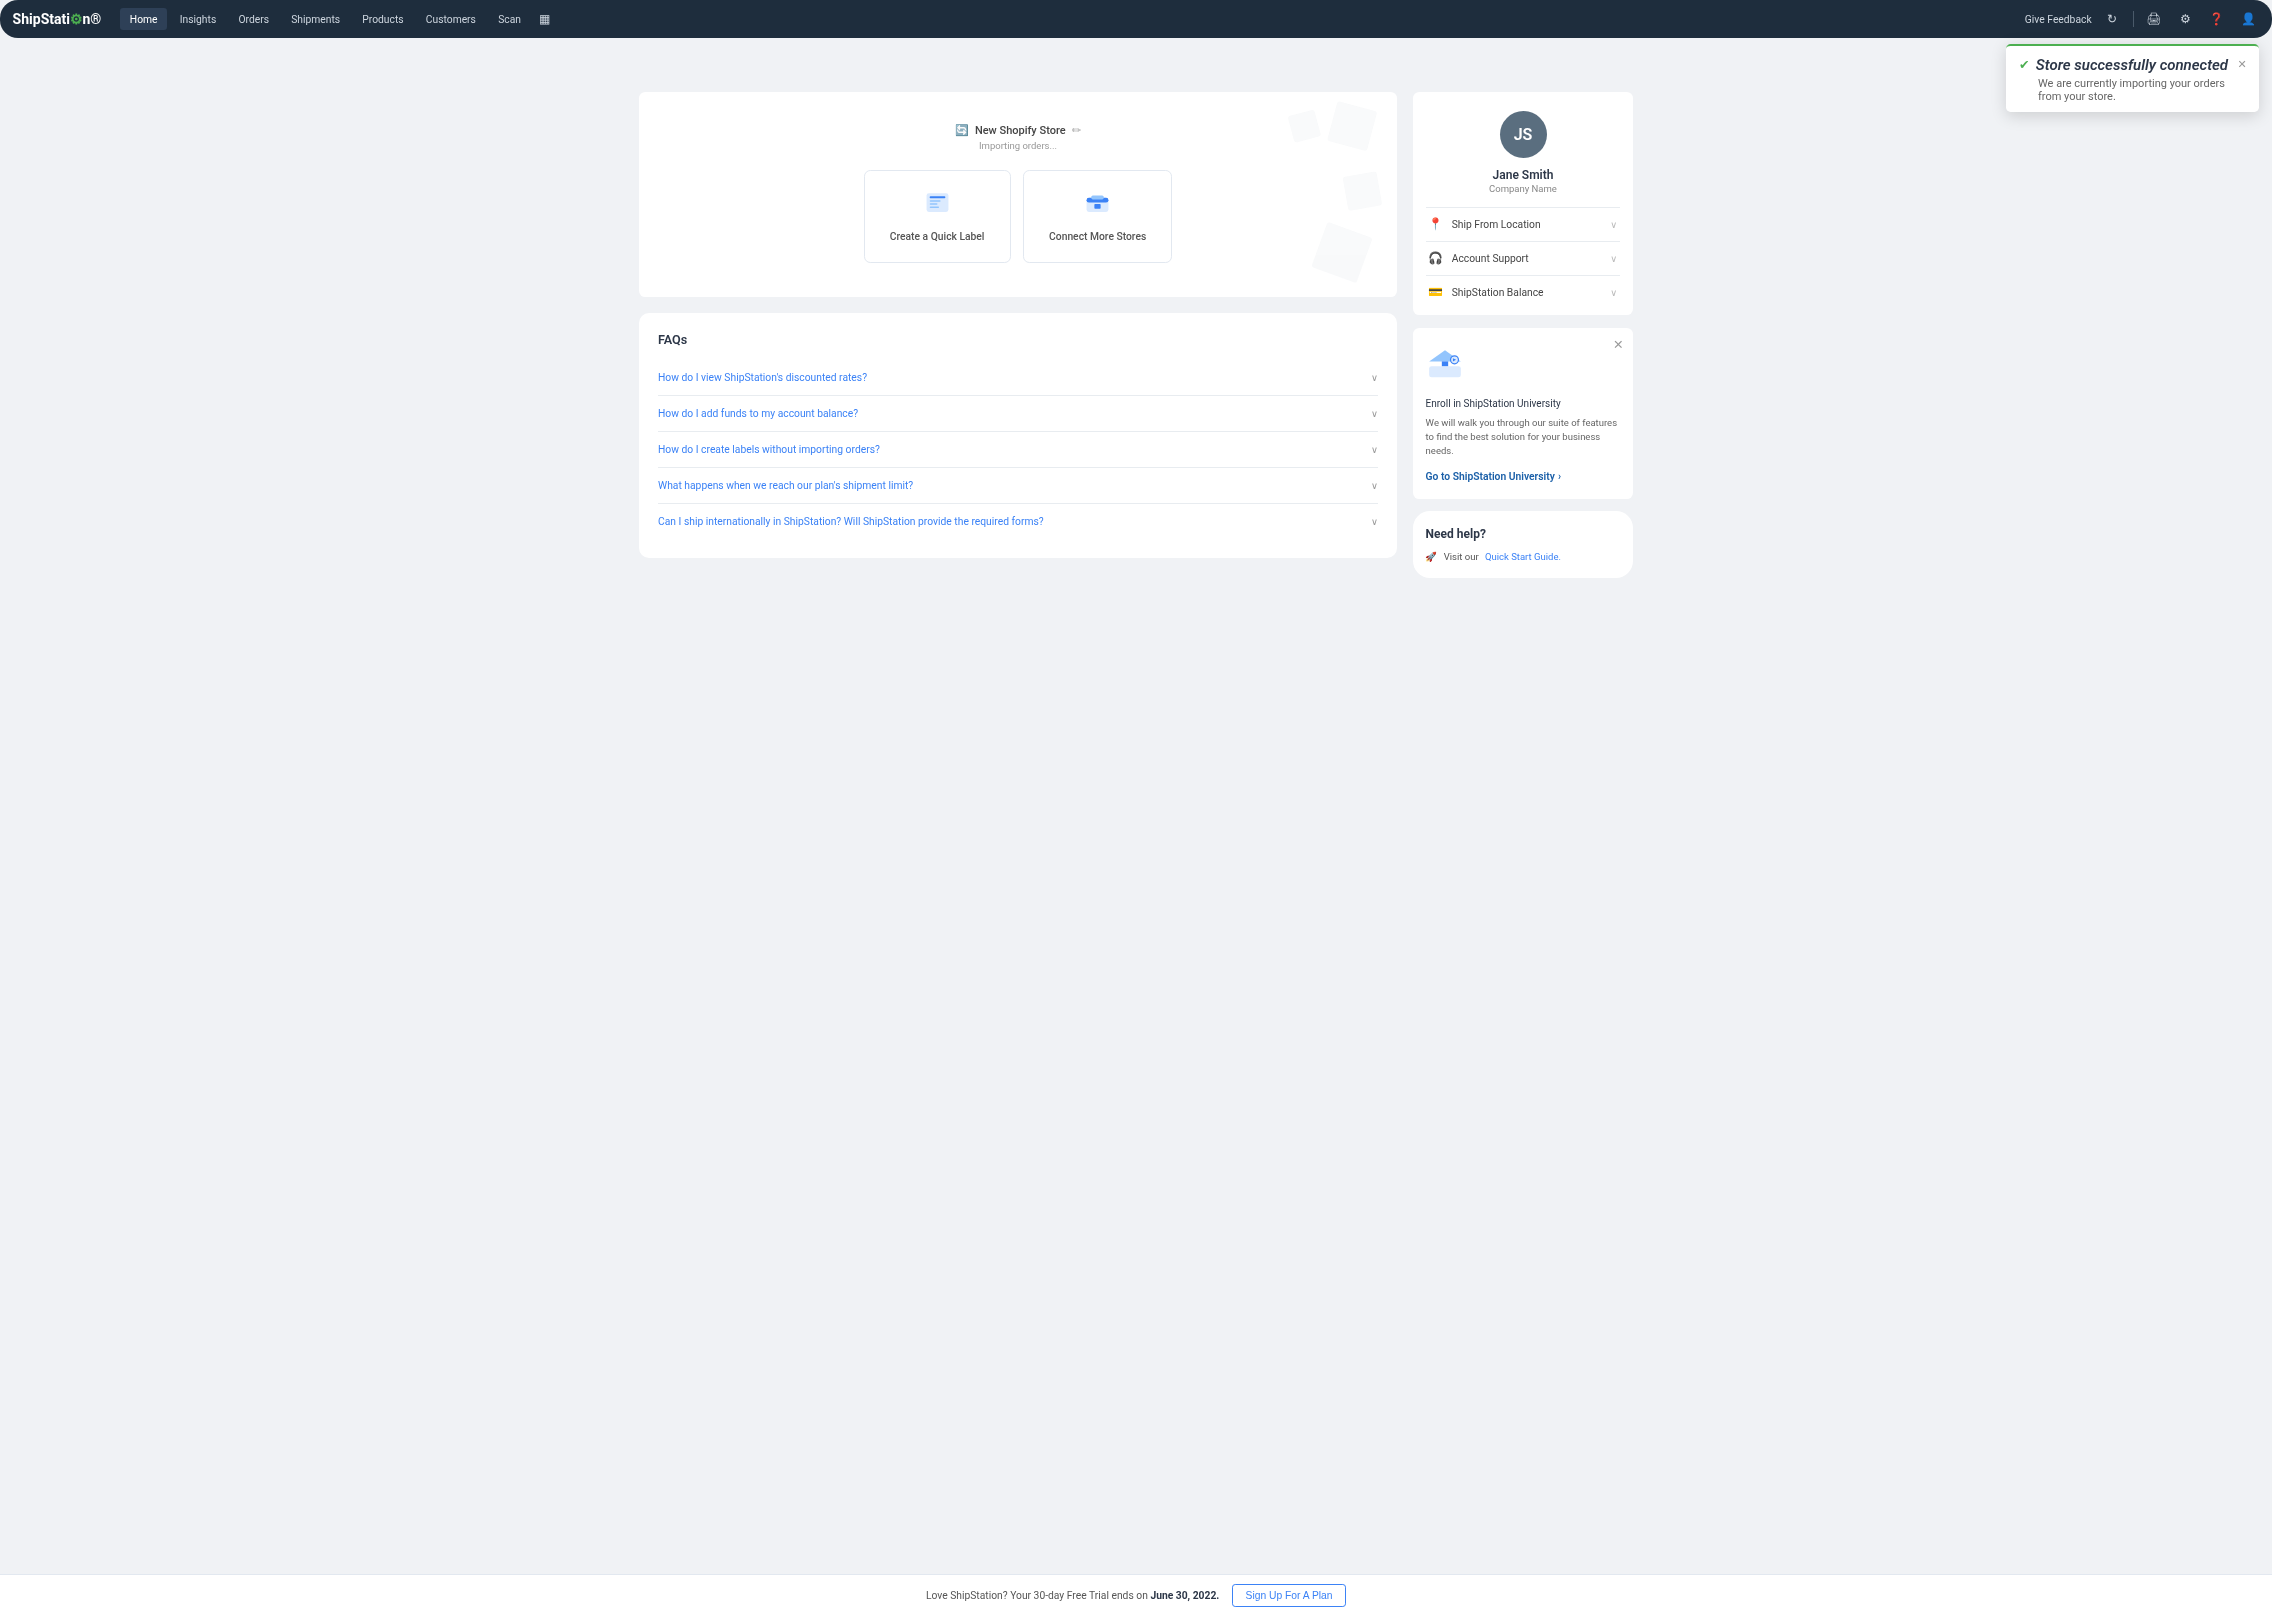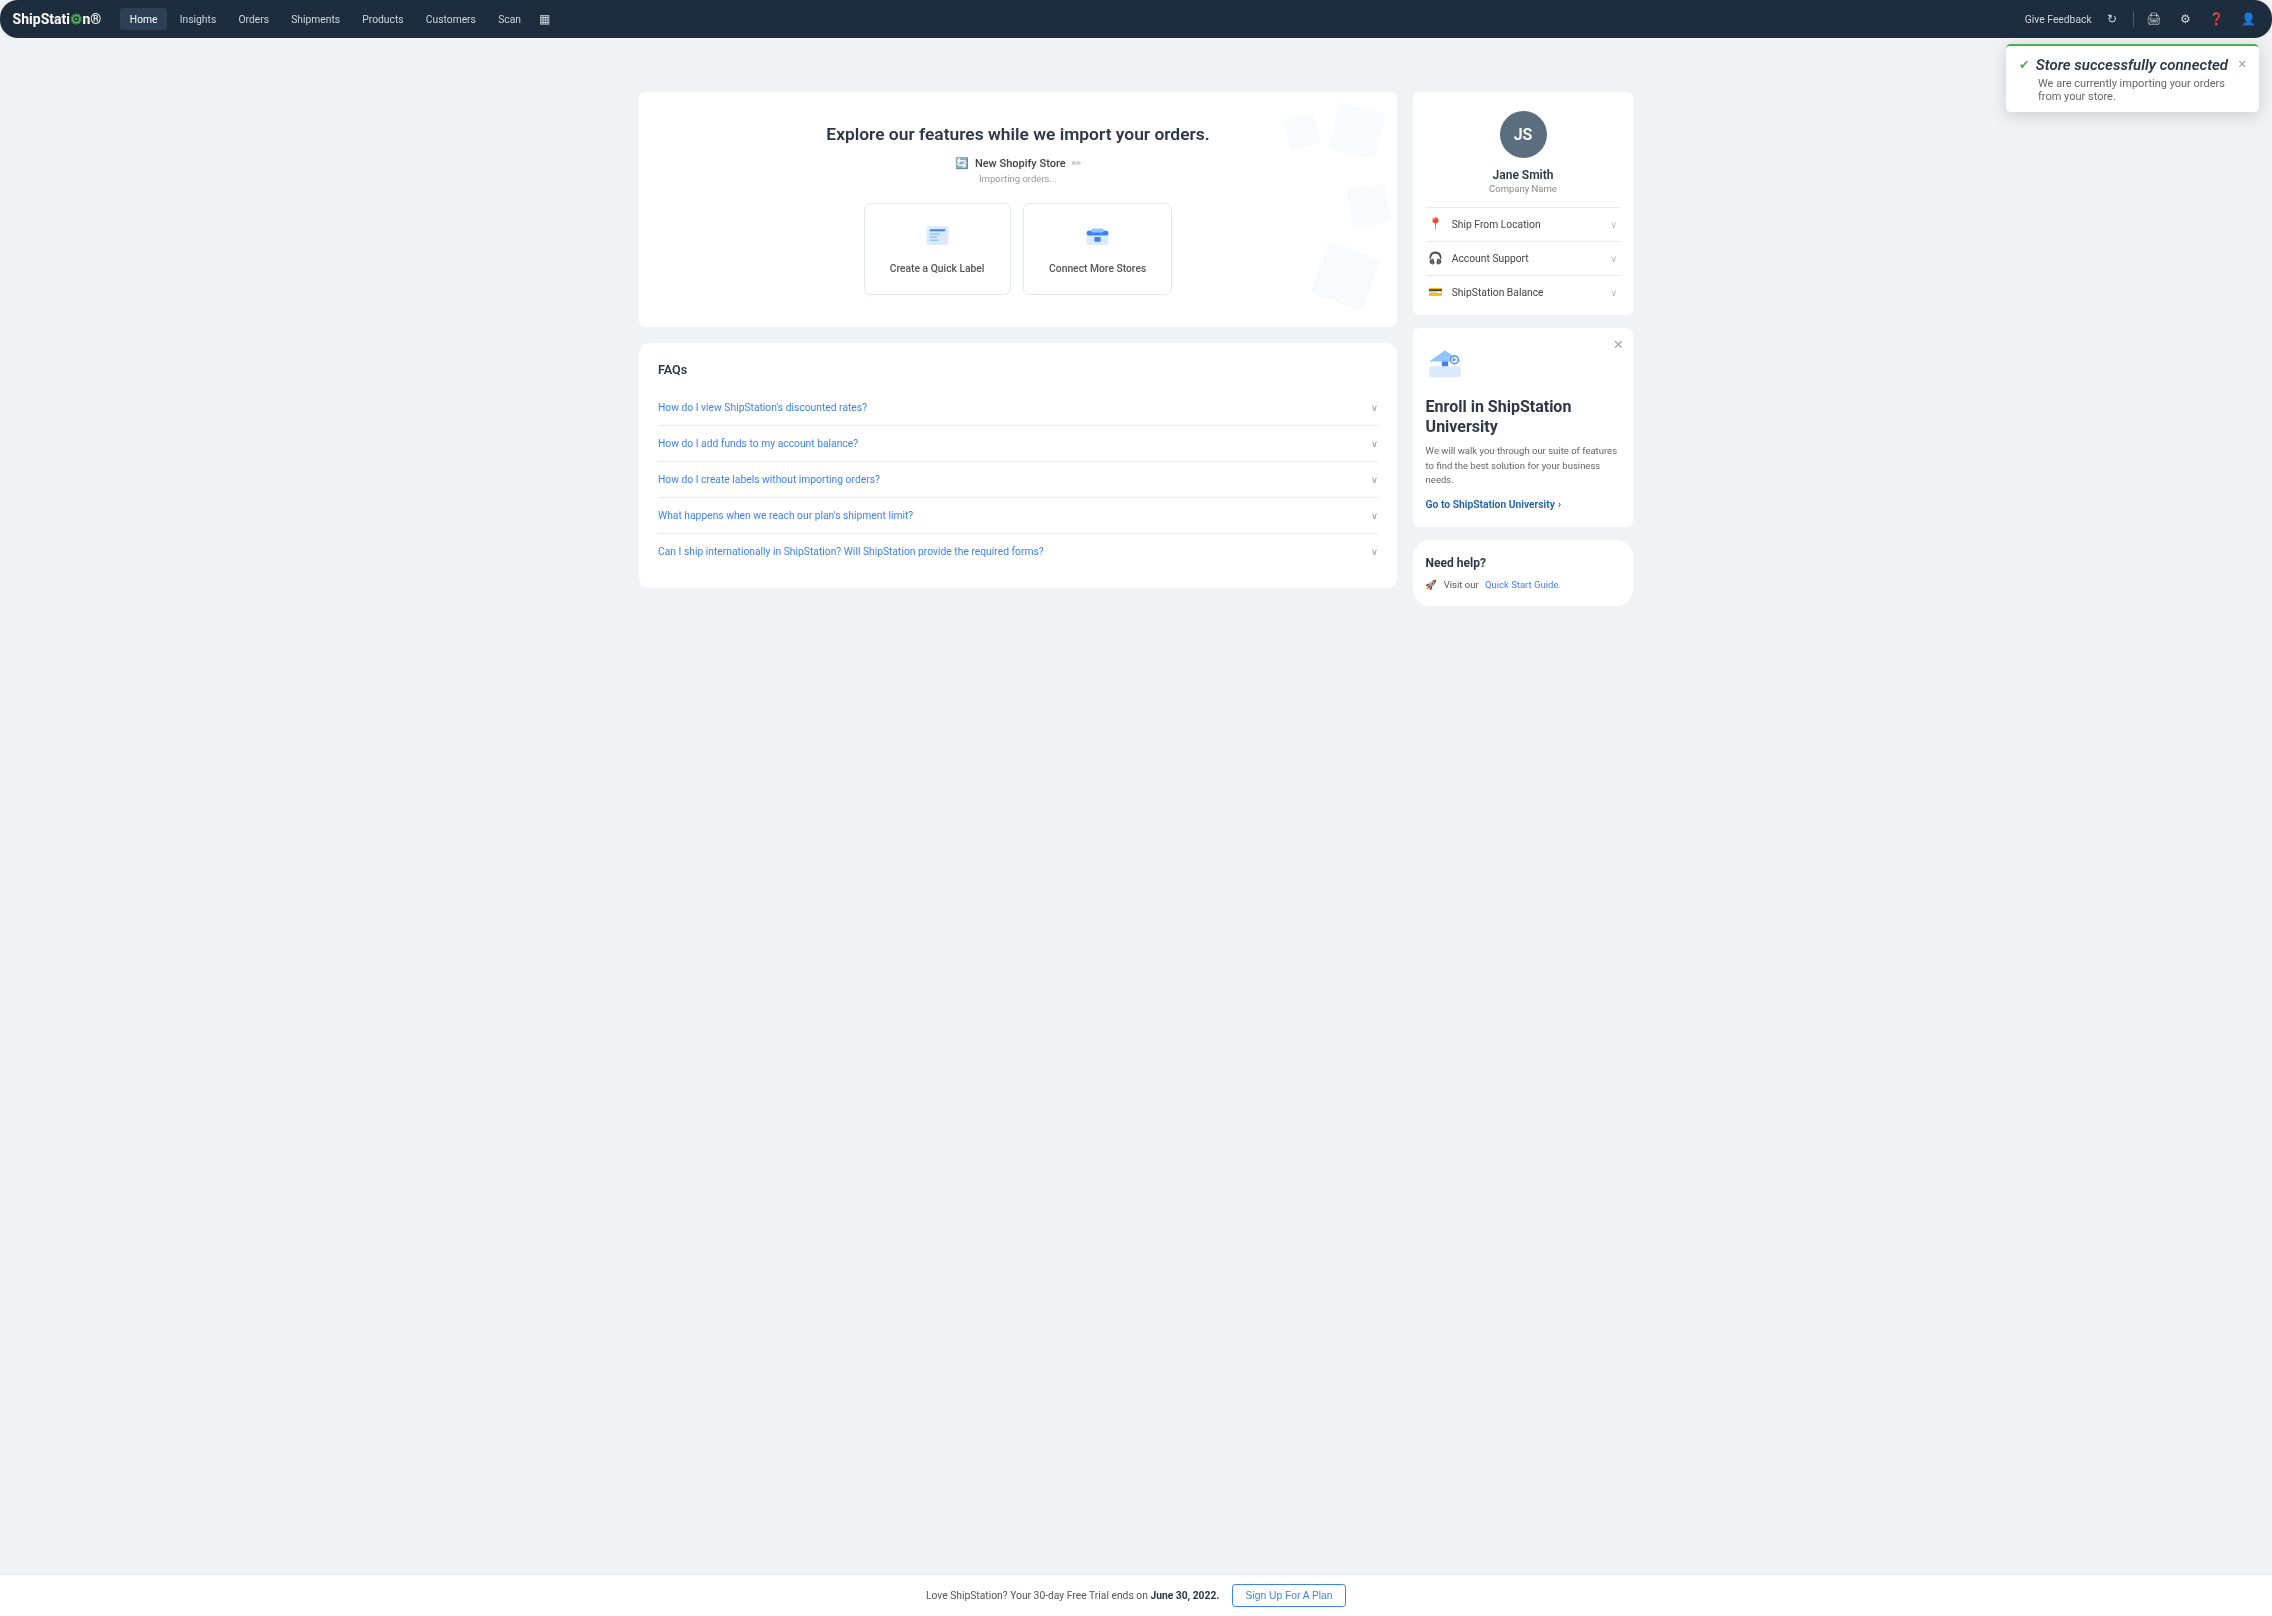--- a/index.html
+++ b/index.html
@@ -266,22 +266,22 @@
       cursor: pointer;
       color: #999;
       font-size: 12.6px;
     }
     .university-icon {
       font-size: 28px;
       margin-bottom: 8px;
       color: #3b82f6;
     }
     .university-title {
-      font-size: 16px;
-      font-weight: 700;
+      font-size: 10px;
+      font-weight: 400;
       color: #2d3748;
       margin-bottom: 6.3px;
       line-height: 1.3;
     }
     .university-desc {
       font-size: 9.5px;
       color: #666;
       line-height: 1.5;
       margin-bottom: 11px;
     }
@@ -457,21 +457,20 @@
 
     <div class="hero-card">
 
       <svg class="bg-shapes" viewBox="0 0 200 300" xmlns="http://www.w3.org/2000/svg">
         <rect x="120" y="20" width="60" height="60" rx="4" fill="#90a0b0" transform="rotate(15 150 50)"></rect>
         <rect x="140" y="120" width="50" height="50" rx="4" fill="#90a0b0" transform="rotate(-10 165 145)"></rect>
         <rect x="100" y="200" width="70" height="70" rx="4" fill="#90a0b0" transform="rotate(20 135 235)"></rect>
         <rect x="60" y="30" width="40" height="40" rx="4" fill="#90a0b0" transform="rotate(-15 80 50)"></rect>
       </svg>
 
-      <h1 class="hero-title">Explore our features while we import your orders.</h1>
 
       <div class="store-info">
         <span>🔄</span>
         <span class="store-name">New Shopify Store</span>
         <span style="color:#999; cursor:pointer;">✏</span>
       </div>
       <div class="importing-text">Importing orders...</div>
 
       <div class="action-cards">
         <div class="action-card">

